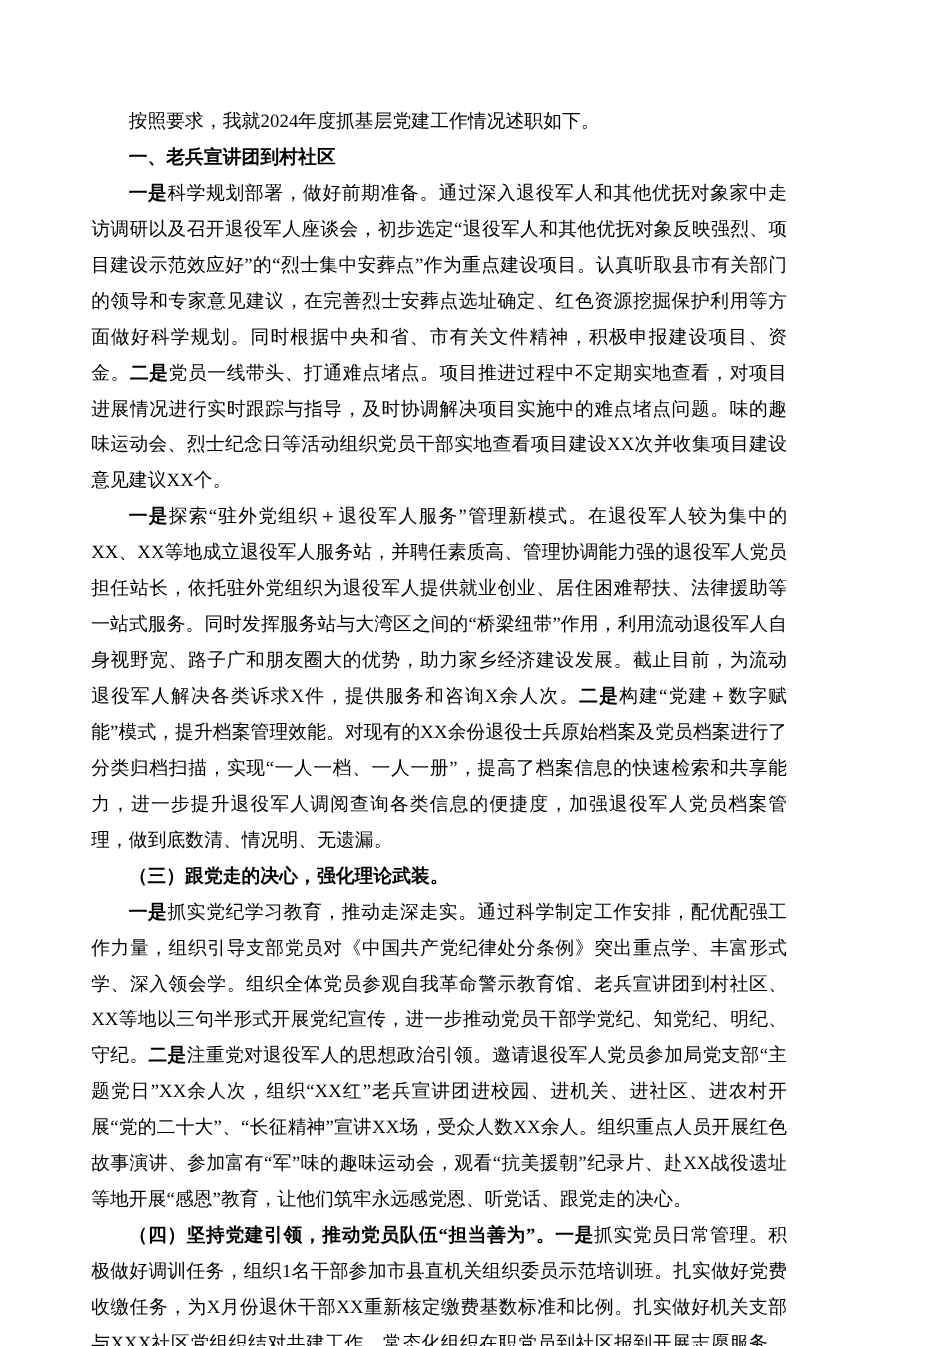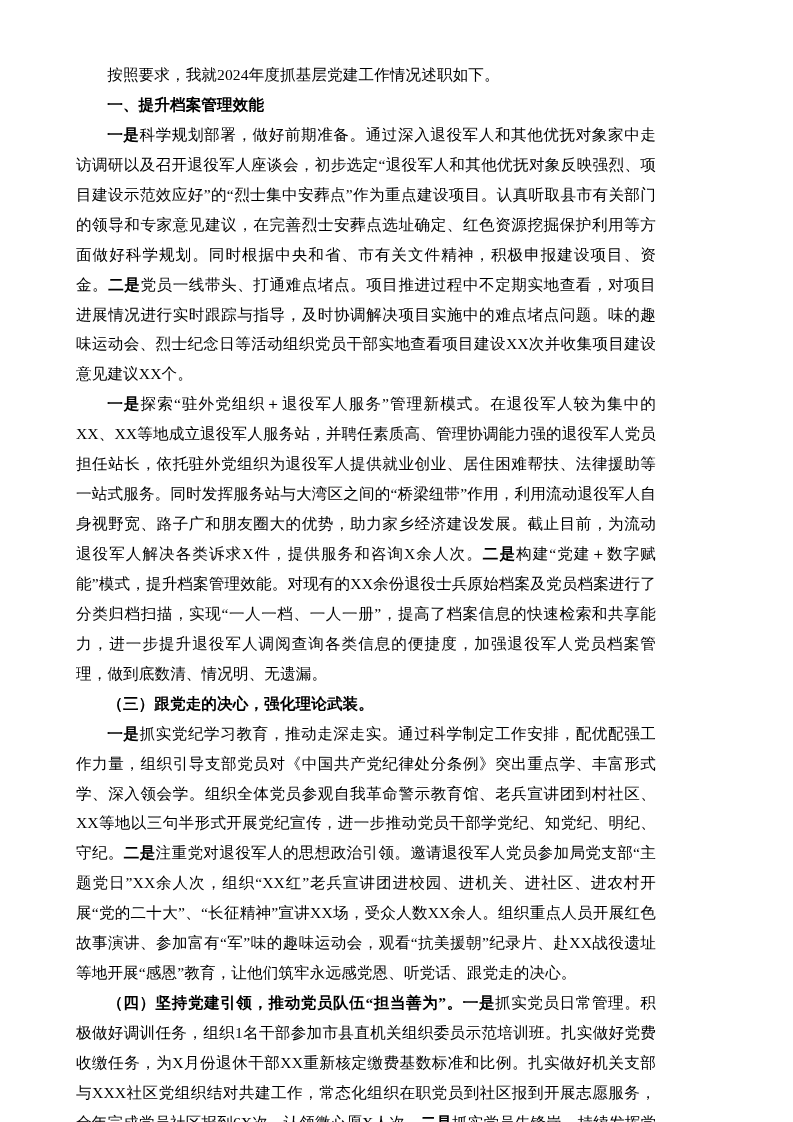--- a/index.html
+++ b/index.html
@@ -6,21 +6,21 @@
     margin: 0;
     padding: 0;
     background: #ffffff;
   }
   .page {
     width: 732px;
     height: 1122px;
     background: #ffffff;
     position: relative;
     box-sizing: border-box;
-    padding: 60px 76px 60px 76px;
+    padding: 87px 76px 60px 76px;
     font-family: "Liberation Serif", "DejaVu Serif", serif;
     color: #000000;
   }
   .doc-body {
     font-size: 15.6px;
     line-height: 1.92;
     text-align: justify;
     text-justify: inter-ideograph;
     letter-spacing: 0.1px;
   }
@@ -36,20 +36,20 @@
   .b {
     font-weight: bold;
   }
 </style>
 </head>
 <body>
 
 <div class="page">
   <div class="doc-body" id="doc-body">
       <p class="para"><span>按照要求，我就2024年度抓基层党建工作情况述职如下。</span></p>
-      <p class="para bold"><span class="b">一、提升档案管理效能</span></p>
+      <p class="para bold"><span class="b">一、老兵宣讲团到村社区</span></p>
       <p class="para"><span class="b">一是</span><span>科学规划部署，做好前期准备。通过深入退役军人和其他优抚对象家中走访调研以及召开退役军人座谈会，初步选定“退役军人和其他优抚对象反映强烈、项目建设示范效应好”的“烈士集中安葬点”作为重点建设项目。认真听取县市有关部门的领导和专家意见建议，在完善烈士安葬点选址确定、红色资源挖掘保护利用等方面做好科学规划。同时根据中央和省、市有关文件精神，积极申报建设项目、资金。</span><span class="b">二是</span><span>党员一线带头、打通难点堵点。项目推进过程中不定期实地查看，对项目进展情况进行实时跟踪与指导，及时协调解决项目实施中的难点堵点问题。味的趣味运动会、烈士纪念日等活动组织党员干部实地查看项目建设XX次并收集项目建设意见建议XX个。</span></p>
       <p class="para"><span class="b">一是</span><span>探索“驻外党组织＋退役军人服务”管理新模式。在退役军人较为集中的XX、XX等地成立退役军人服务站，并聘任素质高、管理协调能力强的退役军人党员担任站长，依托驻外党组织为退役军人提供就业创业、居住困难帮扶、法律援助等一站式服务。同时发挥服务站与大湾区之间的“桥梁纽带”作用，利用流动退役军人自身视野宽、路子广和朋友圈大的优势，助力家乡经济建设发展。截止目前，为流动退役军人解决各类诉求X件，提供服务和咨询X余人次。</span><span class="b">二是</span><span>构建“党建＋数字赋能”模式，提升档案管理效能。对现有的XX余份退役士兵原始档案及党员档案进行了分类归档扫描，实现“一人一档、一人一册”，提高了档案信息的快速检索和共享能力，进一步提升退役军人调阅查询各类信息的便捷度，加强退役军人党员档案管理，做到底数清、情况明、无遗漏。</span></p>
       <p class="para bold"><span class="b">（三）跟党走的决心，强化理论武装。</span></p>
       <p class="para"><span class="b">一是</span><span>抓实党纪学习教育，推动走深走实。通过科学制定工作安排，配优配强工作力量，组织引导支部党员对《中国共产党纪律处分条例》突出重点学、丰富形式学、深入领会学。组织全体党员参观自我革命警示教育馆、老兵宣讲团到村社区、XX等地以三句半形式开展党纪宣传，进一步推动党员干部学党纪、知党纪、明纪、守纪。</span><span class="b">二是</span><span>注重党对退役军人的思想政治引领。邀请退役军人党员参加局党支部“主题党日”XX余人次，组织“XX红”老兵宣讲团进校园、进机关、进社区、进农村开展“党的二十大”、“长征精神”宣讲XX场，受众人数XX余人。组织重点人员开展红色故事演讲、参加富有“军”味的趣味运动会，观看“抗美援朝”纪录片、赴XX战役遗址等地开展“感恩”教育，让他们筑牢永远感党恩、听党话、跟党走的决心。</span></p>
       <p class="para"><span class="b">（四）坚持党建引领，推动党员队伍“担当善为”。</span><span class="b">一是</span><span>抓实党员日常管理。积极做好调训任务，组织1名干部参加市县直机关组织委员示范培训班。扎实做好党费收缴任务，为X月份退休干部XX重新核定缴费基数标准和比例。扎实做好机关支部与XXX社区党组织结对共建工作，常态化组织在职党员到社区报到开展志愿服务，全年完成党员社区报到6X次，认领微心愿X人次。</span><span class="b">二是</span><span>抓实党员先锋岗，持续发挥党员模范作用。健全完善党员先锋岗、党员责任区等机制，充分发挥不同类型党员作用，引导党员在信访维稳、乡村振兴、业务办理上中挑重担、当先锋、打头阵。</span></p>
     </div>
 </div>
 
 </body></html>

